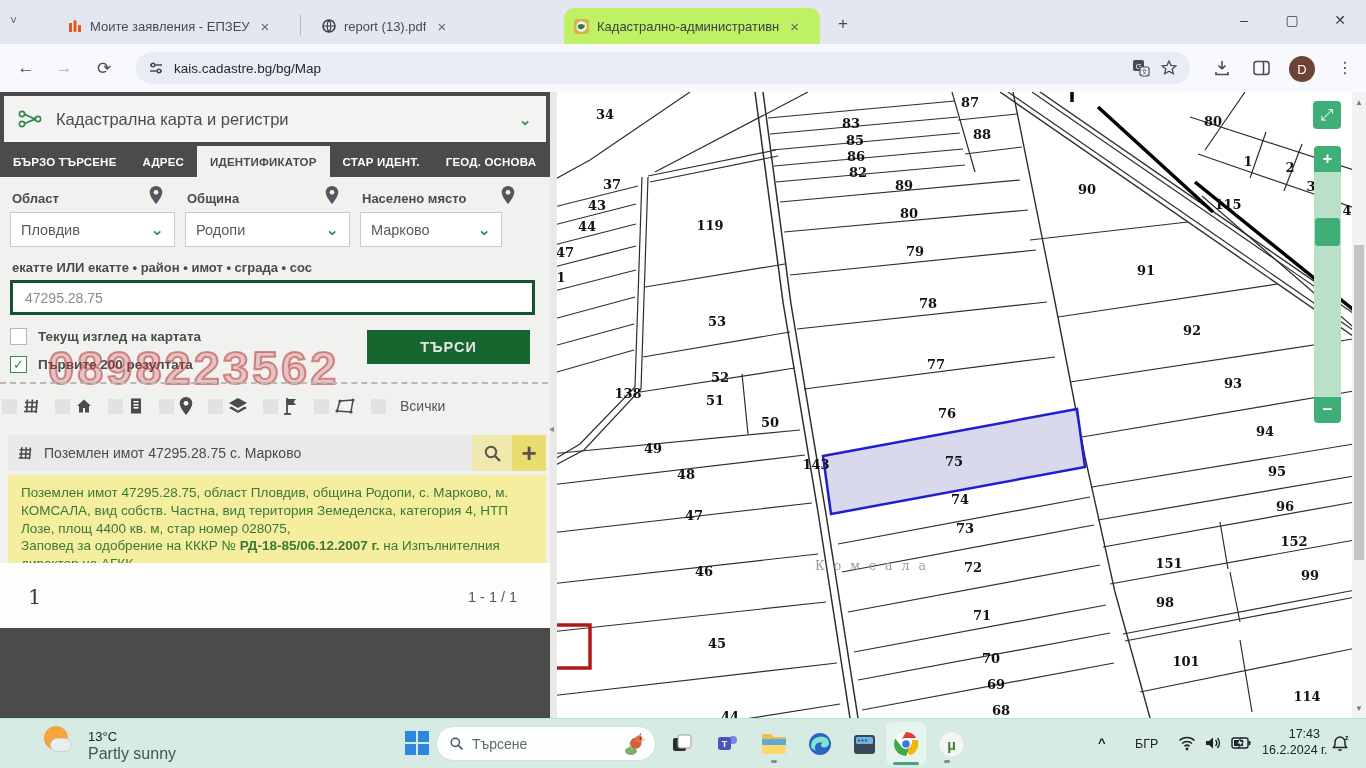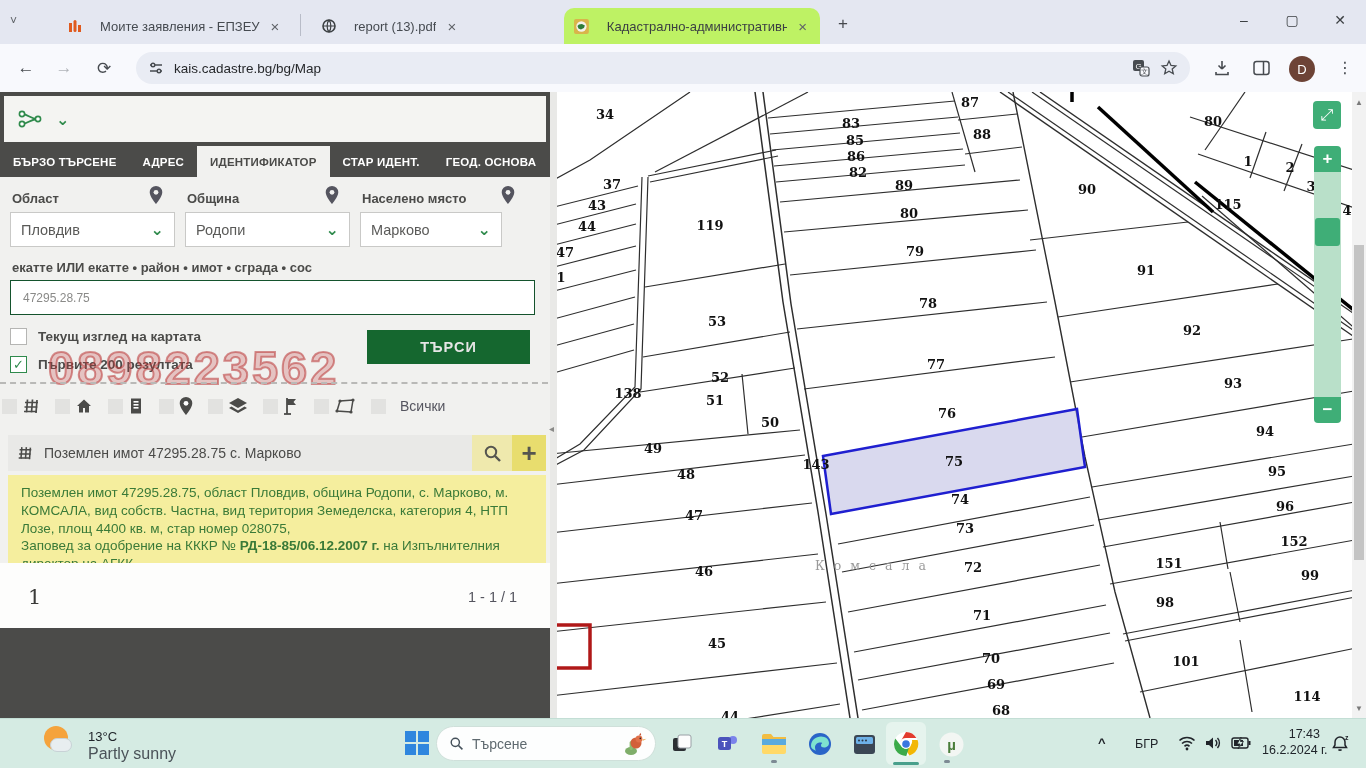--- a/index.html
+++ b/index.html
@@ -6,42 +6,42 @@
   html,body { width:1366px; height:768px; overflow:hidden; }
   body { font-family:"Liberation Sans","DejaVu Sans",sans-serif; }
   #stage { position:relative; width:1366px; height:768px; background:#fff; overflow:hidden; }
   .abs { position:absolute; }
 
   
   .tabstrip { left:0; top:0; width:1366px; height:44px; background:#e4e7f1; }
   .tab { top:8px; height:36px; border-radius:10px 10px 0 0; display:flex; align-items:center; padding:0 10px; gap:8px; font-size:13px; color:#3c4043; }
   .tab.inactive { color:#454a50; }
   .tab.active { background:#bef264;text-align:center; }
-  .tab .ttl { white-space:nowrap; overflow:hidden; max-width:185px;margin-left:10px; }
+  .tab .ttl { white-space:nowrap; overflow:hidden; max-width:185px; }
   .tab .cl { color:#5f6368; font-size:15px; padding:0 3px; }
   .tabdiv { top:14px; width:1px; height:22px; background:#b8bcc8; }
   .toolbar { left:0; top:44px; width:1366px; height:48px; background:#f8f9fd; }
   .navic { top:54px; width:28px; height:28px; display:flex; align-items:center; justify-content:center; font-size:17px; color:#474b50; }
   .navic.dis { color:#b0b3b8; }
   .omnibox { left:136px; top:52px; width:1054px; height:32px; background:#e9ecf4; border-radius:16px; display:flex; align-items:center; padding:0 12px; gap:10px; }
   .url { font-size:13.5px; color:#26282b; flex:1; }
   .avatar { width:26px; height:26px; border-radius:50%; background:#6d4336; color:#fff; font-size:13px; display:flex; align-items:center; justify-content:center; }
   .winctl { top:0; height:40px; width:44px; display:flex; align-items:center; justify-content:center; color:#3c4043; font-size:14px; }
 
   
   .panel { left:0; top:92px; width:550px; height:626px; background:#f1f1ef; }
   .p-header { left:0; top:0; width:550px; height:54px; background:#f4f4f2; border:4px solid #4b4b49; display:flex; align-items:center; padding:0 14px; gap:14px; }
   .p-title { font-size:16.5px; color:#4b4b49; flex:1; }
   .chev-green { color:#2f8a4c; font-weight:bold; font-size:16px; }
   .p-tabs { left:0; top:54px; width:550px; height:31px; background:#4b4b49; display:flex; }
   .p-tab { color:#fff; font-size:11.5px; font-weight:bold; padding:0 13px; display:flex; align-items:center; letter-spacing:.2px; }
   .p-tab.active { background:#f1f1ef; color:#4b4b49; }
   .flabel { font-size:13px; font-weight:bold; color:#4b4b49; }
   .select { background:#fff; border:1px solid #c9c9c7; height:35px; display:flex; align-items:center; padding:0 10px; font-size:14.5px; color:#5a5a58; justify-content:space-between; }
-  .input { background:#fff; border:1px solid #14532d; height:35px; display:flex; align-items:center; padding:0 12px; font-size:12px; color:#8a8a88; }
+  .input { background:#fff; border:3px solid #14532d; height:35px; display:flex; align-items:center; padding:0 12px; font-size:14px; color:#8a8a88; }
   .cbox { width:17px; height:17px; background:#fff; border:1px solid #b5b5b3; display:flex; align-items:center; justify-content:center; font-size:13px; color:#2f8a4c; }
   .cblabel { font-size:13.5px; font-weight:bold; color:#4b4b49; }
   .btn-search { background:#15672f; color:#e5e5e5; font-size:14.5px; font-weight:bold; letter-spacing:1px; display:flex; align-items:center; justify-content:center; }
   .watermark { font-size:47px; font-weight:bold; letter-spacing:3px; color:rgba(195,60,60,.25); -webkit-text-stroke:2px rgba(185,55,55,.55); white-space:nowrap; }
   .dashed { border-top:2px dashed #b9b9b7; }
   .ficon { display:flex; align-items:center; gap:4px; }
   .fcb { width:15px; height:15px; background:#e2e2e0; }
   .result-row { background:#e9e9e7; display:flex; align-items:center; }
   .result-txt { font-size:14px; color:#4b4b49; flex:1; }
   .plus-cell { width:34px; height:36px; background:#e8dd6e; display:flex; align-items:center; justify-content:center; font-size:26px; color:#55554f; font-weight:bold; }
@@ -156,20 +156,21 @@
 
   <div class="abs panel">
 
     <div class="abs p-header">
       <svg width="24" height="22" viewBox="0 0 24 22">
           <path d="M4 6 C10 6 12 11 20 11 M4 16 C10 16 12 11 20 11" stroke="#2f8a4c" stroke-width="1.8" fill="none"></path>
           <circle cx="4" cy="6" r="2.6" fill="#fff" stroke="#2f8a4c" stroke-width="1.6"></circle>
           <circle cx="4" cy="16" r="2.6" fill="#fff" stroke="#2f8a4c" stroke-width="1.6"></circle>
           <circle cx="20" cy="11" r="2.6" fill="#fff" stroke="#2f8a4c" stroke-width="1.6"></circle>
         </svg>
+      <span class="p-title">Кадастрална карта и регистри</span>
       <span class="chev-green">⌄</span>
     </div>
 
     <div class="abs p-tabs">
       <div class="p-tab">БЪРЗО ТЪРСЕНЕ</div>
       <div class="p-tab">АДРЕС</div>
       <div class="p-tab active">ИДЕНТИФИКАТОР</div>
       <div class="p-tab">СТАР ИДЕНТ.</div>
       <div class="p-tab">ГЕОД. ОСНОВА</div>
     </div>

